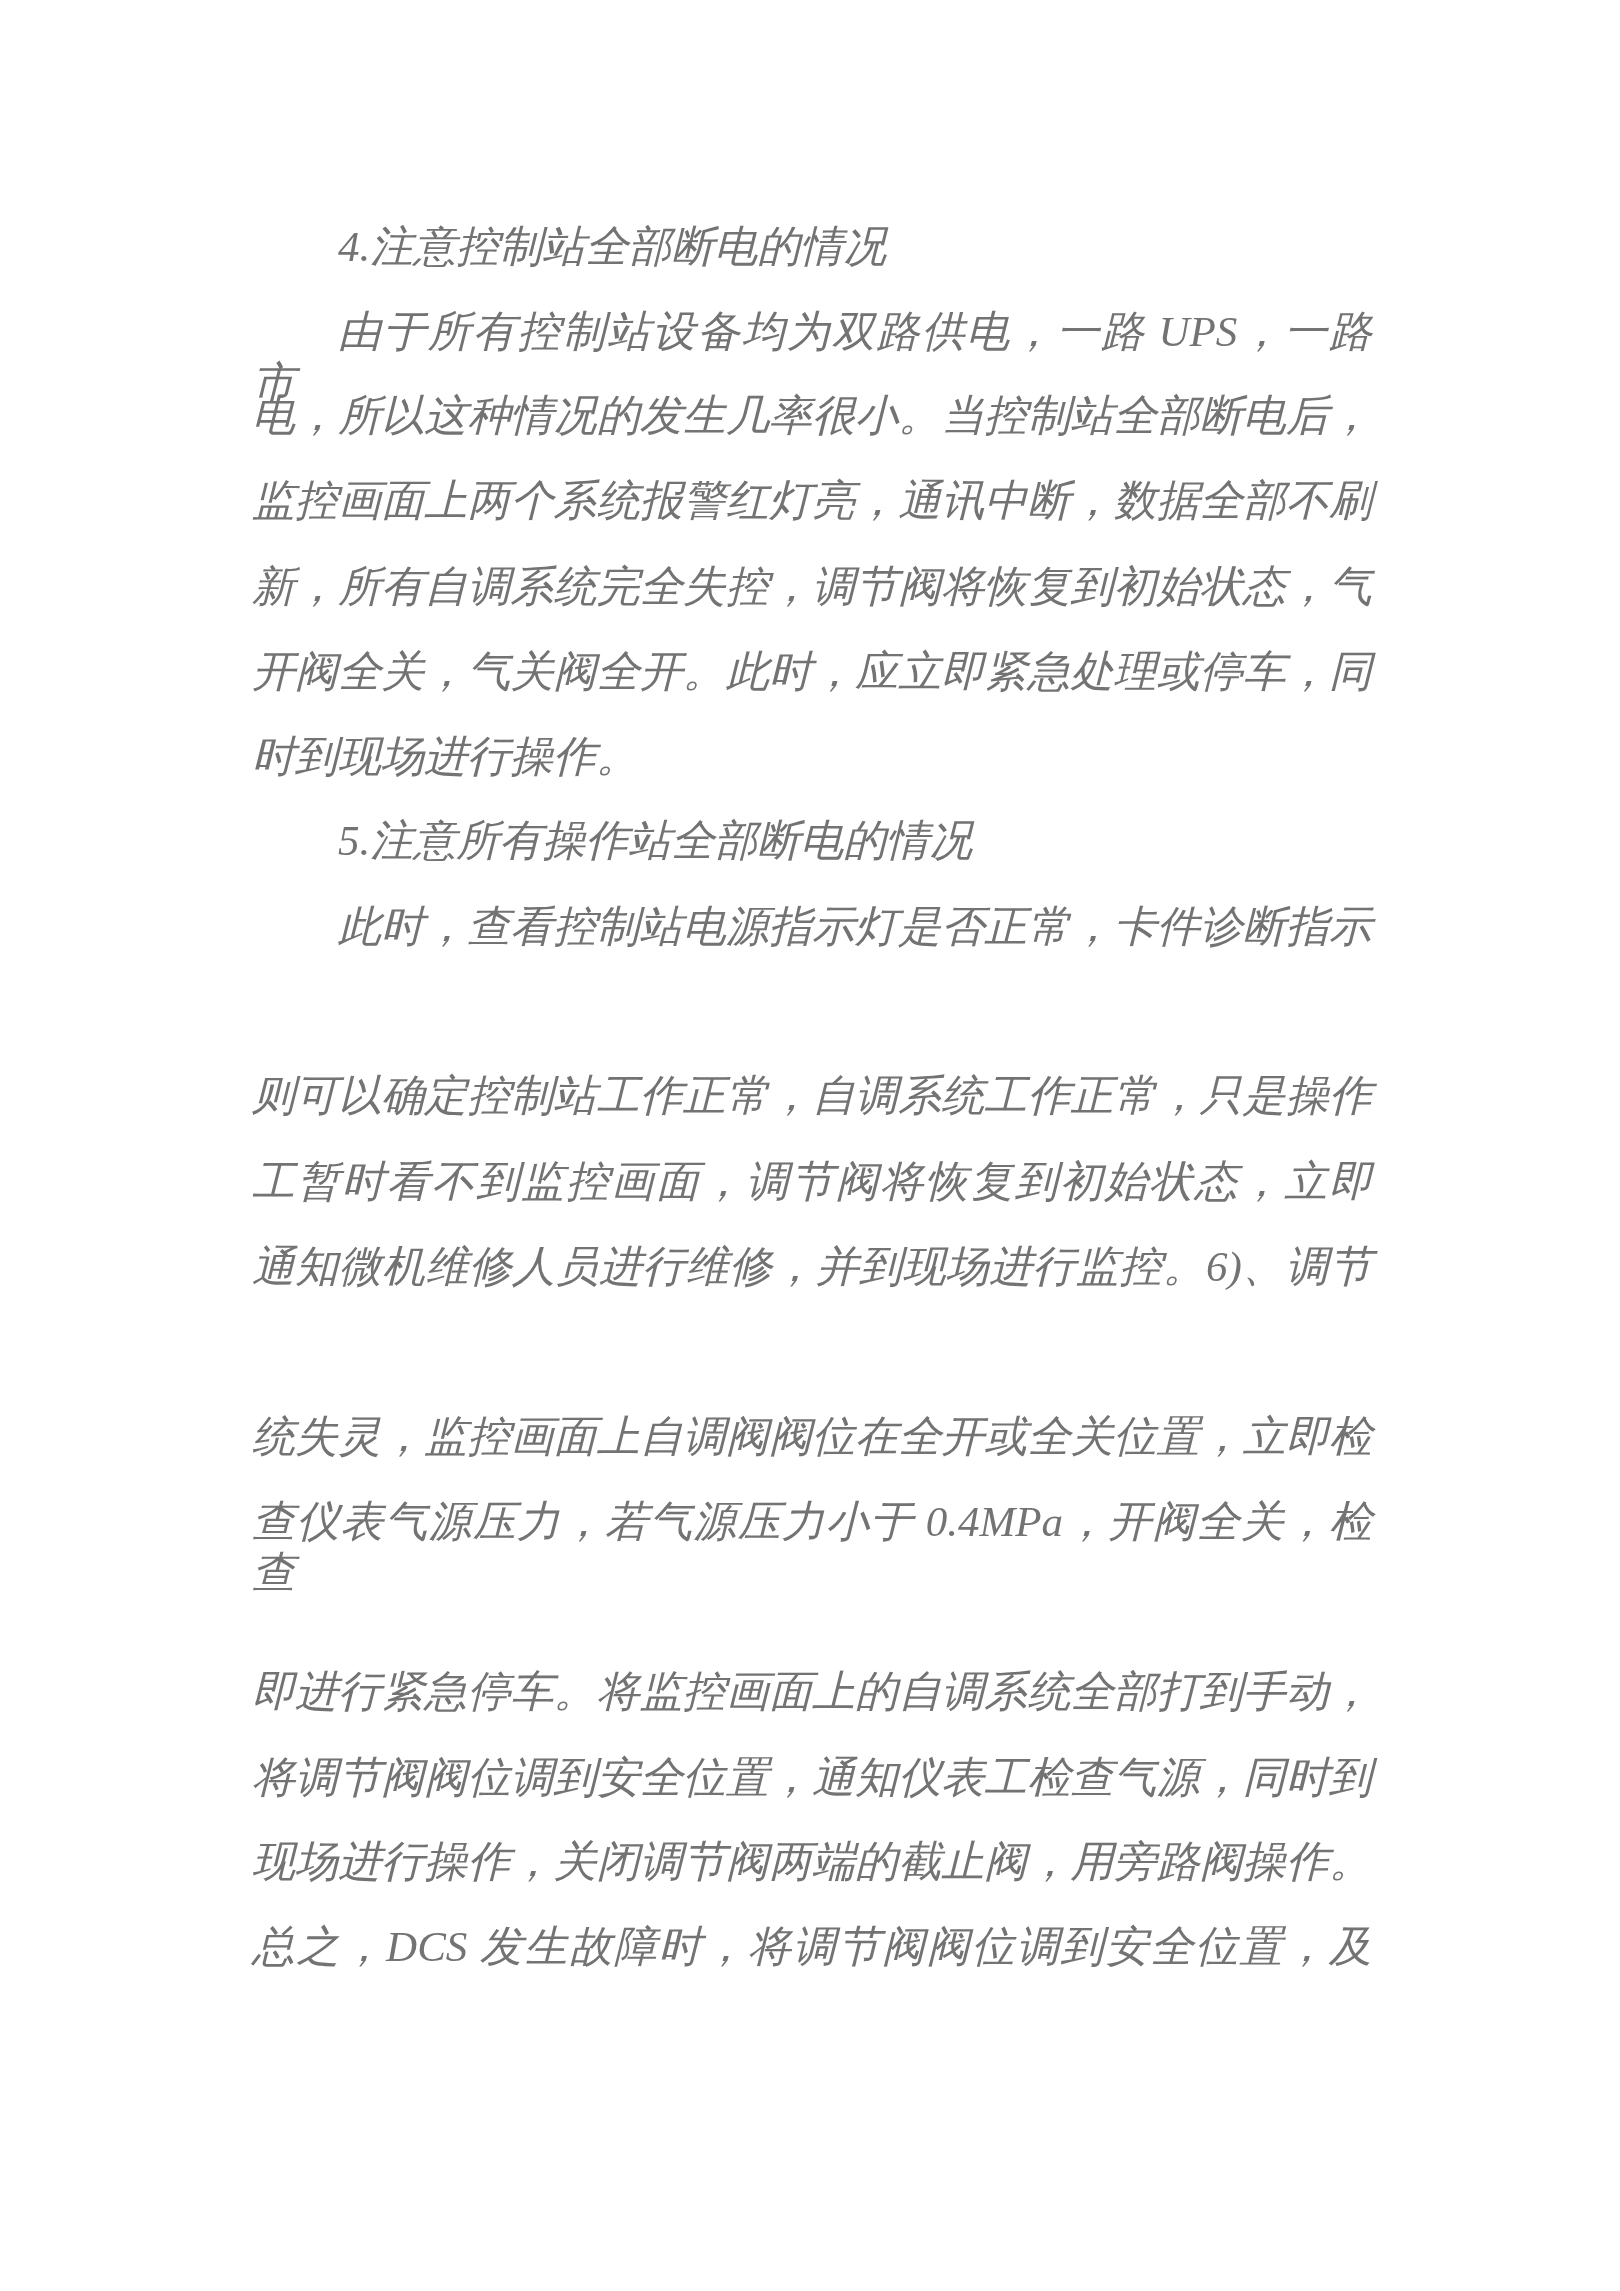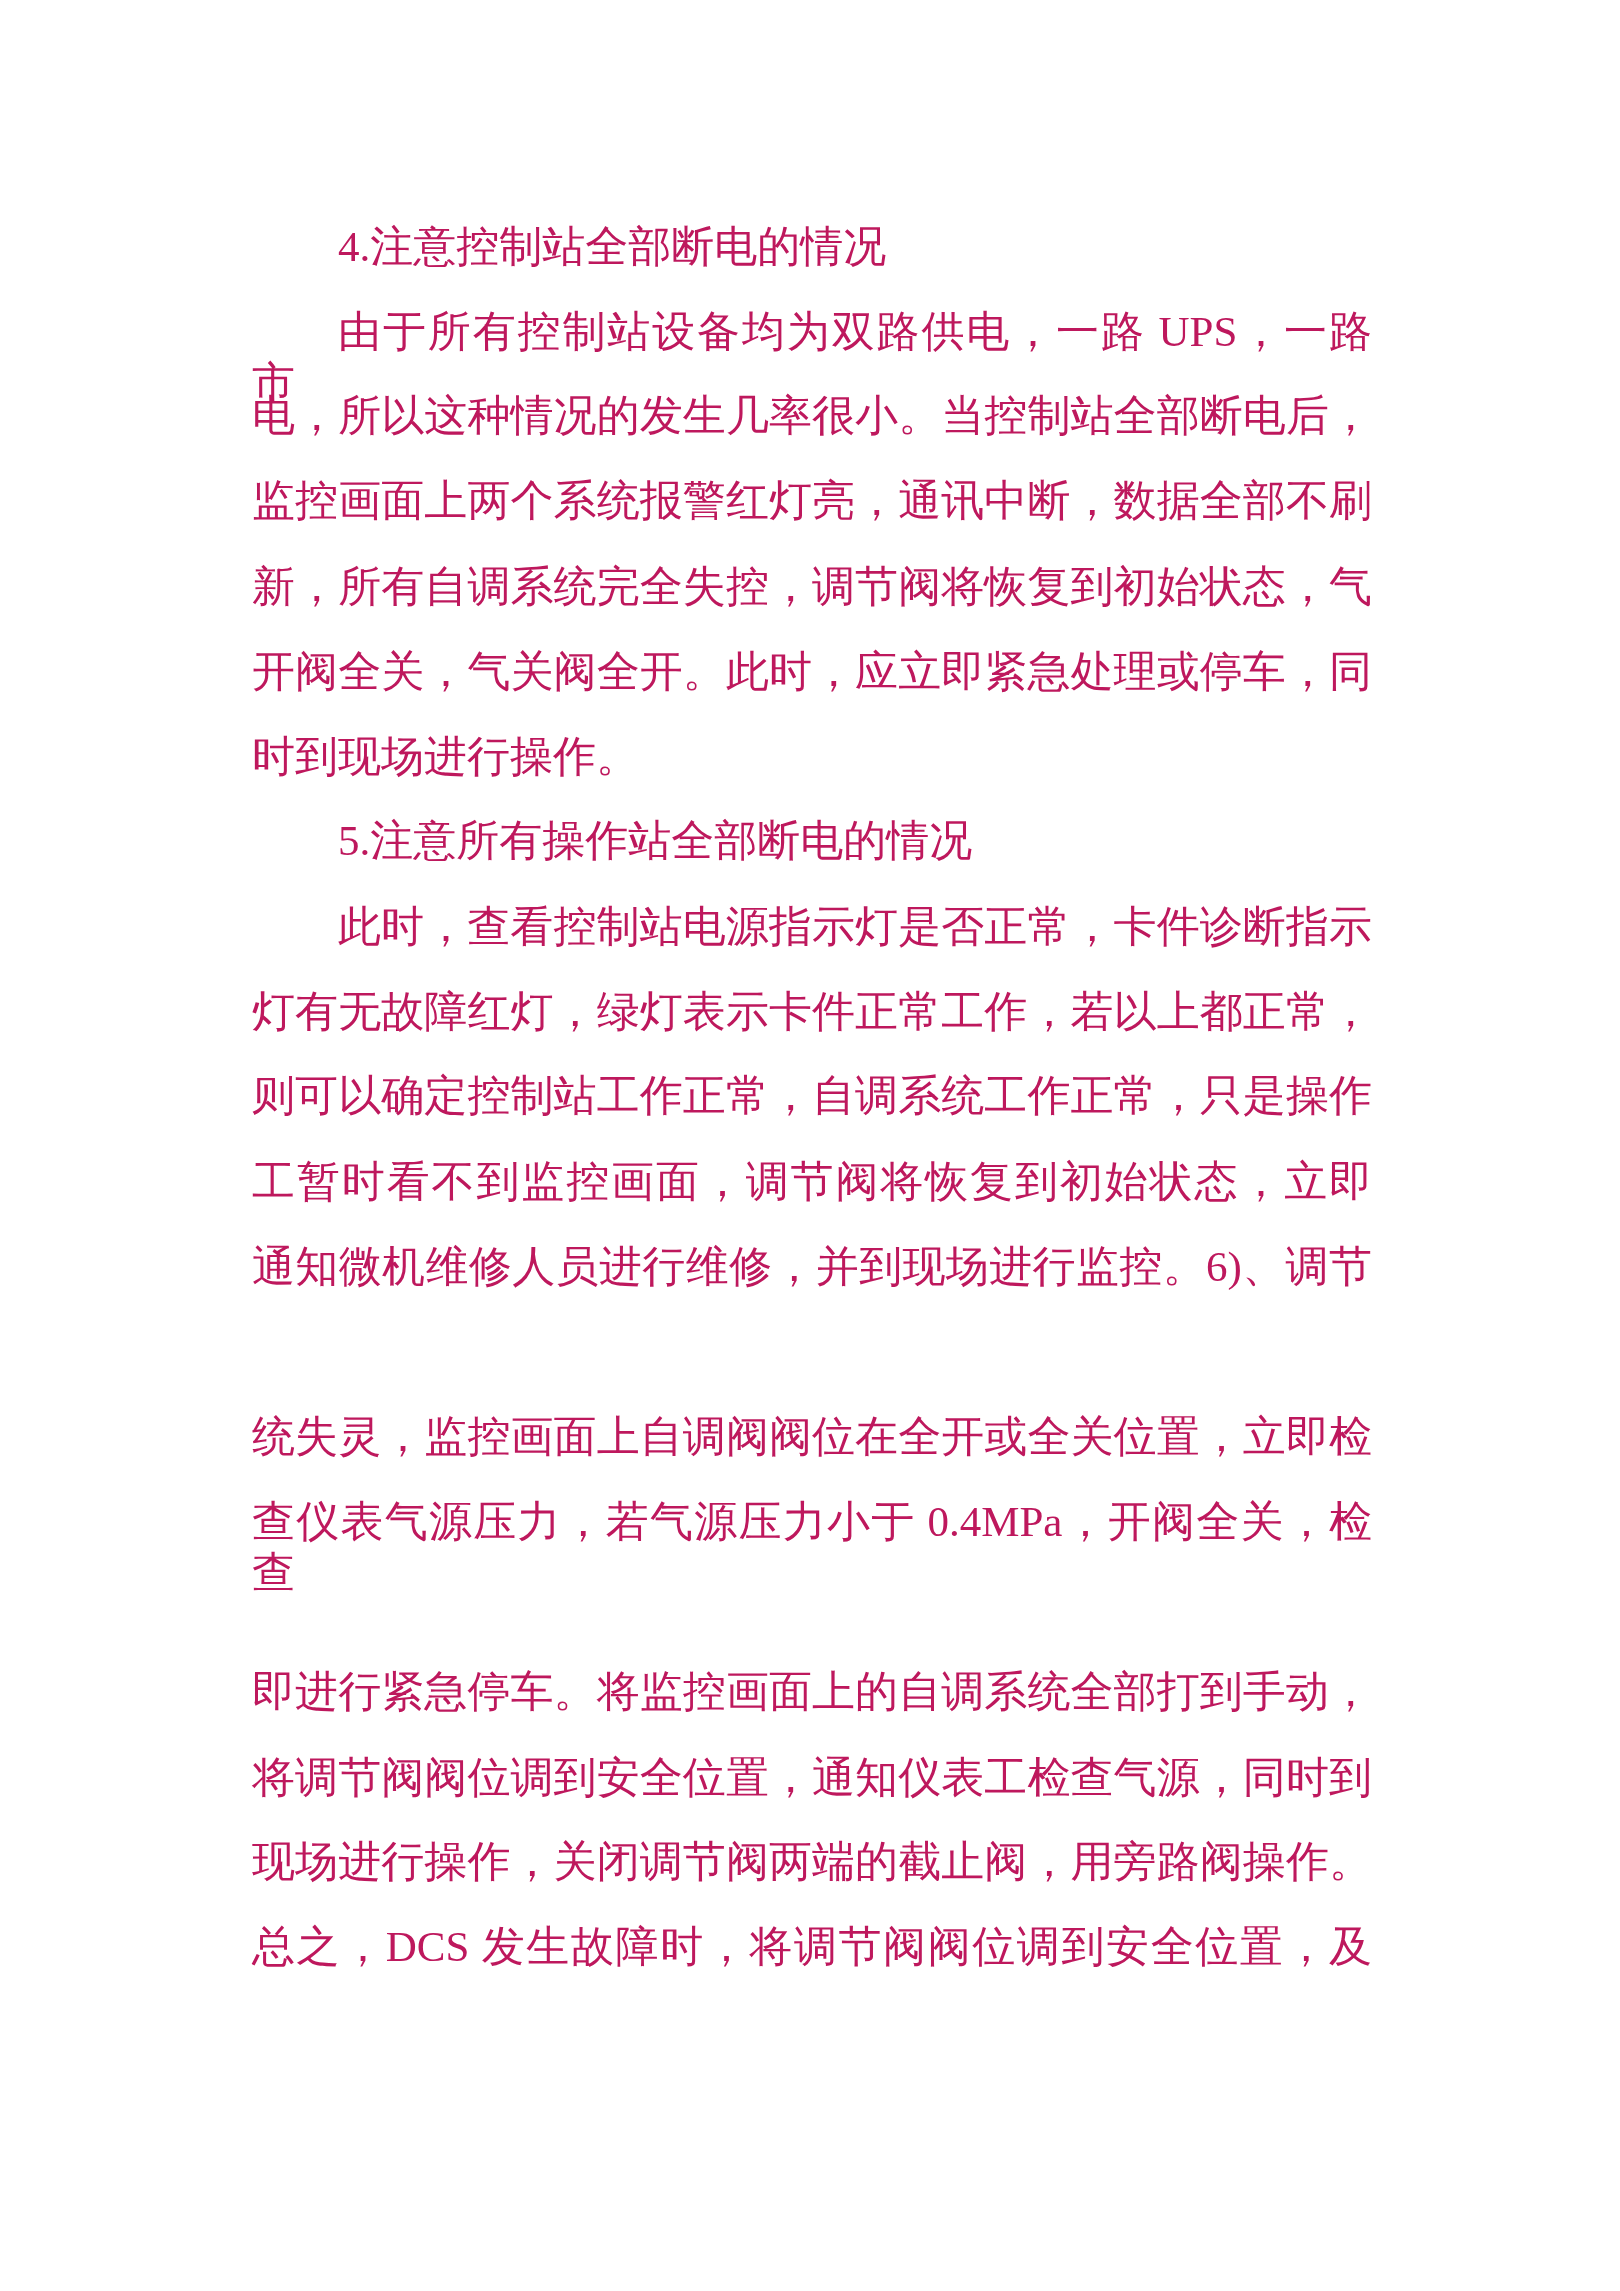--- a/index.html
+++ b/index.html
@@ -18,21 +18,22 @@
   }
   .line {
     position: absolute;
     left: 252px;
     width: 1120px;
     height: 85px;
     font-size: 43px;
     line-height: 51px;
     letter-spacing: 0px;
     white-space: normal;
-    color: #be185d;
+    color: #737373;
+    font-style: italic;
   }
   .justify {
     text-align: justify;
     text-align-last: justify;
   }
   .natural {
     text-align: left;
     text-align-last: left;
     white-space: nowrap;
   }
@@ -46,21 +47,20 @@
 <div class="page">
   <div class="line natural indent" style="top:221px">4.注意控制站全部断电的情况</div>
   <div class="line justify indent" style="top:306px">由于所有控制站设备均为双路供电，一路 UPS，一路市</div>
   <div class="line justify" style="top:475px">监控画面上两个系统报警红灯亮，通讯中断，数据全部不刷</div>
   <div class="line justify" style="top:390px">电，所以这种情况的发生几率很小。当控制站全部断电后，</div>
   <div class="line justify" style="top:561px">新，所有自调系统完全失控，调节阀将恢复到初始状态，气</div>
   <div class="line justify" style="top:646px">开阀全关，气关阀全开。此时，应立即紧急处理或停车，同</div>
   <div class="line natural" style="top:731px">时到现场进行操作。</div>
   <div class="line natural indent" style="top:815px">5.注意所有操作站全部断电的情况</div>
   <div class="line justify indent" style="top:901px">此时，查看控制站电源指示灯是否正常，卡件诊断指示</div>
-  <div class="line justify" style="top:986px">灯有无故障红灯，绿灯表示卡件正常工作，若以上都正常，</div>
   <div class="line justify" style="top:1070px">则可以确定控制站工作正常，自调系统工作正常，只是操作</div>
   <div class="line justify" style="top:1156px">工暂时看不到监控画面，调节阀将恢复到初始状态，立即</div>
   <div class="line justify" style="top:1241px">通知微机维修人员进行维修，并到现场进行监控。6)、调节</div>
   <div class="line justify" style="top:1411px">统失灵，监控画面上自调阀阀位在全开或全关位置，立即检</div>
   <div class="line justify" style="top:1496px">查仪表气源压力，若气源压力小于 0.4MPa，开阀全关，检查</div>
   <div class="line justify" style="top:1666px">即进行紧急停车。将监控画面上的自调系统全部打到手动，</div>
   <div class="line justify" style="top:1752px">将调节阀阀位调到安全位置，通知仪表工检查气源，同时到</div>
   <div class="line justify" style="top:1836px">现场进行操作，关闭调节阀两端的截止阀，用旁路阀操作。</div>
   <div class="line justify" style="top:1921px">总之，DCS 发生故障时，将调节阀阀位调到安全位置，及</div>
 </div>

